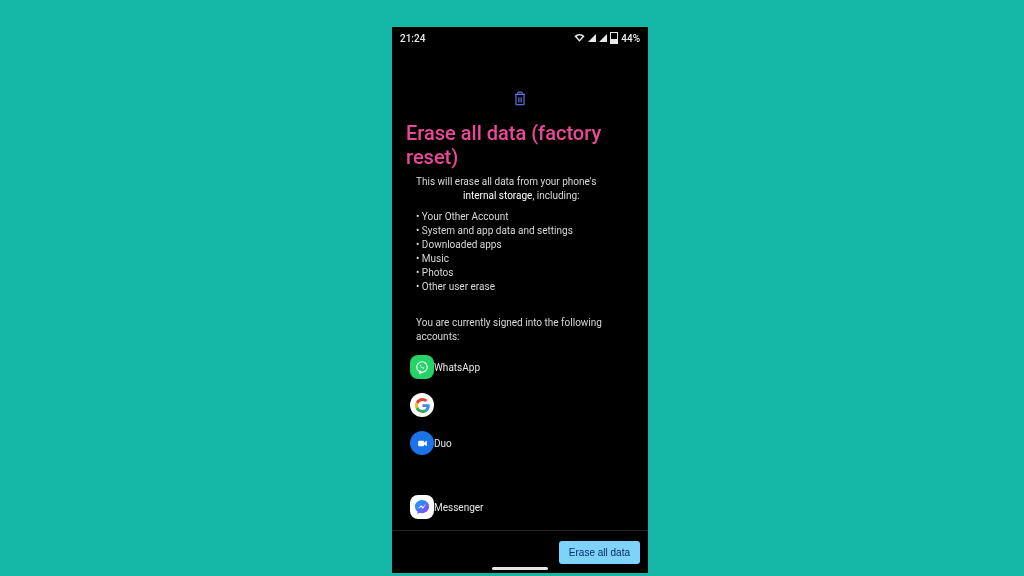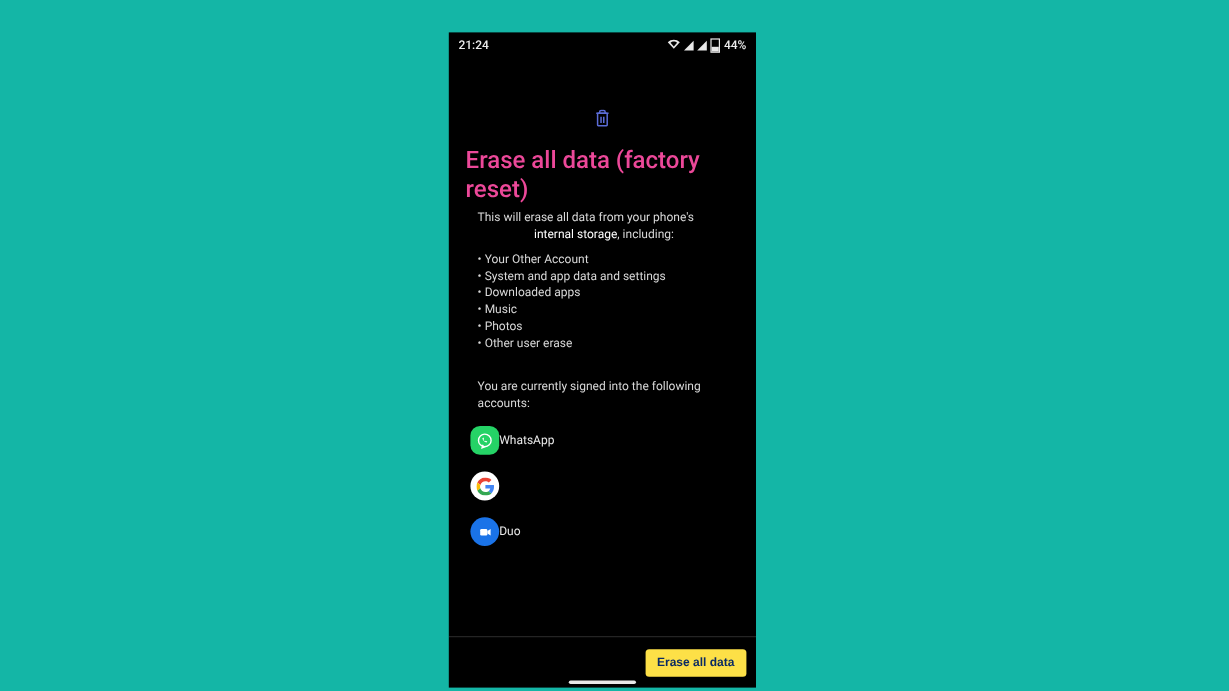--- a/index.html
+++ b/index.html
@@ -3,21 +3,21 @@
 <meta charset="utf-8">
 <style>
   html, body {
     margin: 0; padding: 0; width: 1024px; height: 576px;
     background: #14b6a6;
     font-family: Roboto, "Helvetica Neue", Arial, sans-serif;
     -webkit-font-smoothing: antialiased;
   }
   .stage { position: relative; width: 1024px; height: 576px; }
   .phone {
-    position: absolute; left: 374px; top: 27px; width: 256px; height: 546px;
+    position: absolute; left: 392px; top: 27px; width: 256px; height: 546px;
     background: #000; color: #ebebeb; overflow: hidden;
   }
   .statusbar {
     display: flex; justify-content: space-between; align-items: center;
     padding: 3px 8px 0 8px; height: 16px; font-size: 10px; font-weight: 500;
   }
   .status-right { display: flex; align-items: center; gap: 3px; }
   .tri { width:0;height:0;border-style:solid;border-width:0 0 8px 8px;border-color:transparent transparent #e8e8e8 transparent; display:inline-block;}
   .batt { display:inline-flex; align-items:center; }
   .batt .body { width:6px;height:10px;border:1px solid #e8e8e8;position:relative;}
@@ -40,21 +40,21 @@
   .google { background:#fff; border-radius:50%; }
   .duo { background:#1a73e8; border-radius:50%; }
   .messenger { background:#fff; border-radius:8px; }
   .messenger-gap { height:26px; }
   .footer {
     position:absolute; left:0; right:0; bottom:0; height:42px;
     border-top:1px solid rgba(255,255,255,0.14);
     display:flex; justify-content:flex-end; align-items:center; padding:0 8px;
   }
   .erase-btn {
-    background:#fde047; color:#0b2a63; font-size:10px; font-weight:700;
+    background:#7dd3fc; color:#0b2a63; font-size:10px; font-weight:400;
     padding:6px 10px; border-radius:3px; border:none; cursor:pointer;
   }
   .navhandle {
     position:absolute; bottom:3px; left:50%; transform:translateX(-50%);
     width:56px; height:3px; background:#e8e8e8; border-radius:2px;
   }
 </style>
 </head>
 <body>
 <div class="stage">
@@ -142,20 +142,35 @@
             <svg width="13" height="13" viewBox="0 0 24 24">
                 <rect x="4" y="7" width="11" height="10" rx="2" fill="#fff"></rect>
                 <path d="M15 10l5-3v10l-5-3z" fill="#fff"></path>
               </svg>
           </span>
           <span class="label">Duo</span>
         </div>
 
         <div class="messenger-gap"></div>
 
+        <div class="account">
+          <span class="app-icon messenger">
+            <svg width="16" height="16" viewBox="0 0 36 36">
+              <defs>
+                  <linearGradient id="mg" x1="0" y1="0" x2="1" y2="1">
+                    <stop offset="0" stop-color="#00B2FF"></stop>
+                    <stop offset="1" stop-color="#A033FF"></stop>
+                  </linearGradient>
+                </defs>
+              <path fill="url(#mg)" d="M18 2C9.2 2 2 8.6 2 17c0 4.6 2.2 8.6 5.7 11.3V34l5.2-2.9c1.6.4 3.3.7 5.1.7 8.8 0 16-6.6 16-15S26.8 2 18 2z"></path>
+              <path fill="#fff" d="M8 22l8-8 4 4 8-8-8 12-4-4z"></path>
+            </svg>
+          </span>
+          <span class="label">Messenger</span>
+        </div>
       </div>
     </div>
 
     <div class="footer">
       <button class="erase-btn">Erase all data</button>
     </div>
 
     <div class="navhandle"></div>
   </div>
 </div>

